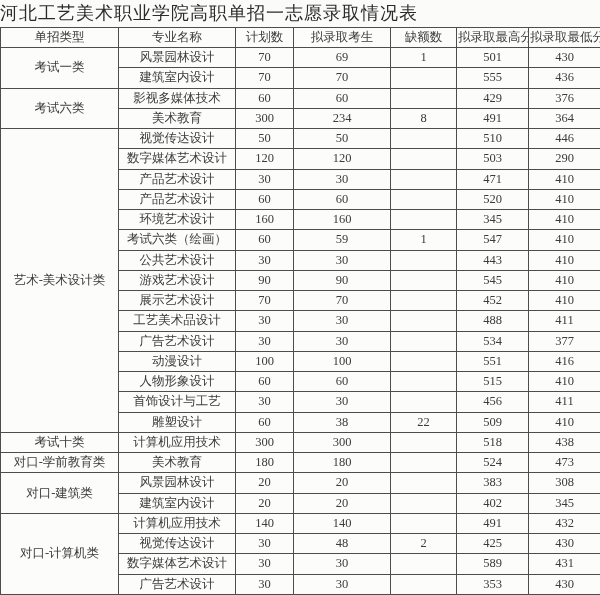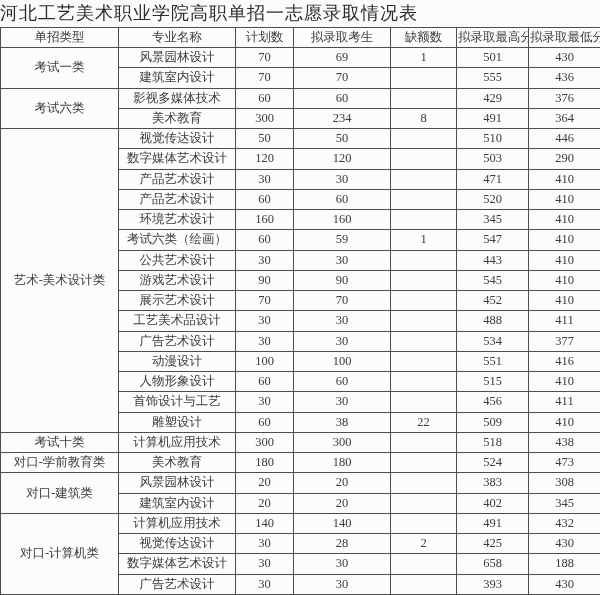--- a/index.html
+++ b/index.html
@@ -277,36 +277,36 @@
           <td>计算机应用技术</td>
           <td>140</td>
           <td>140</td>
           <td></td>
           <td>491</td>
           <td>432</td>
         </tr>
         <tr>
           <td>视觉传达设计</td>
           <td>30</td>
-          <td>28</td>
+          <td>48</td>
           <td>2</td>
           <td>425</td>
           <td>430</td>
         </tr>
         <tr>
           <td>数字媒体艺术设计</td>
           <td>30</td>
           <td>30</td>
           <td></td>
-          <td>658</td>
-          <td>188</td>
+          <td>589</td>
+          <td>431</td>
         </tr>
         <tr>
           <td>广告艺术设计</td>
           <td>30</td>
           <td>30</td>
           <td></td>
-          <td>393</td>
+          <td>353</td>
           <td>430</td>
         </tr>
       </tbody>
   </table>
 </div>
 
 </body></html>

